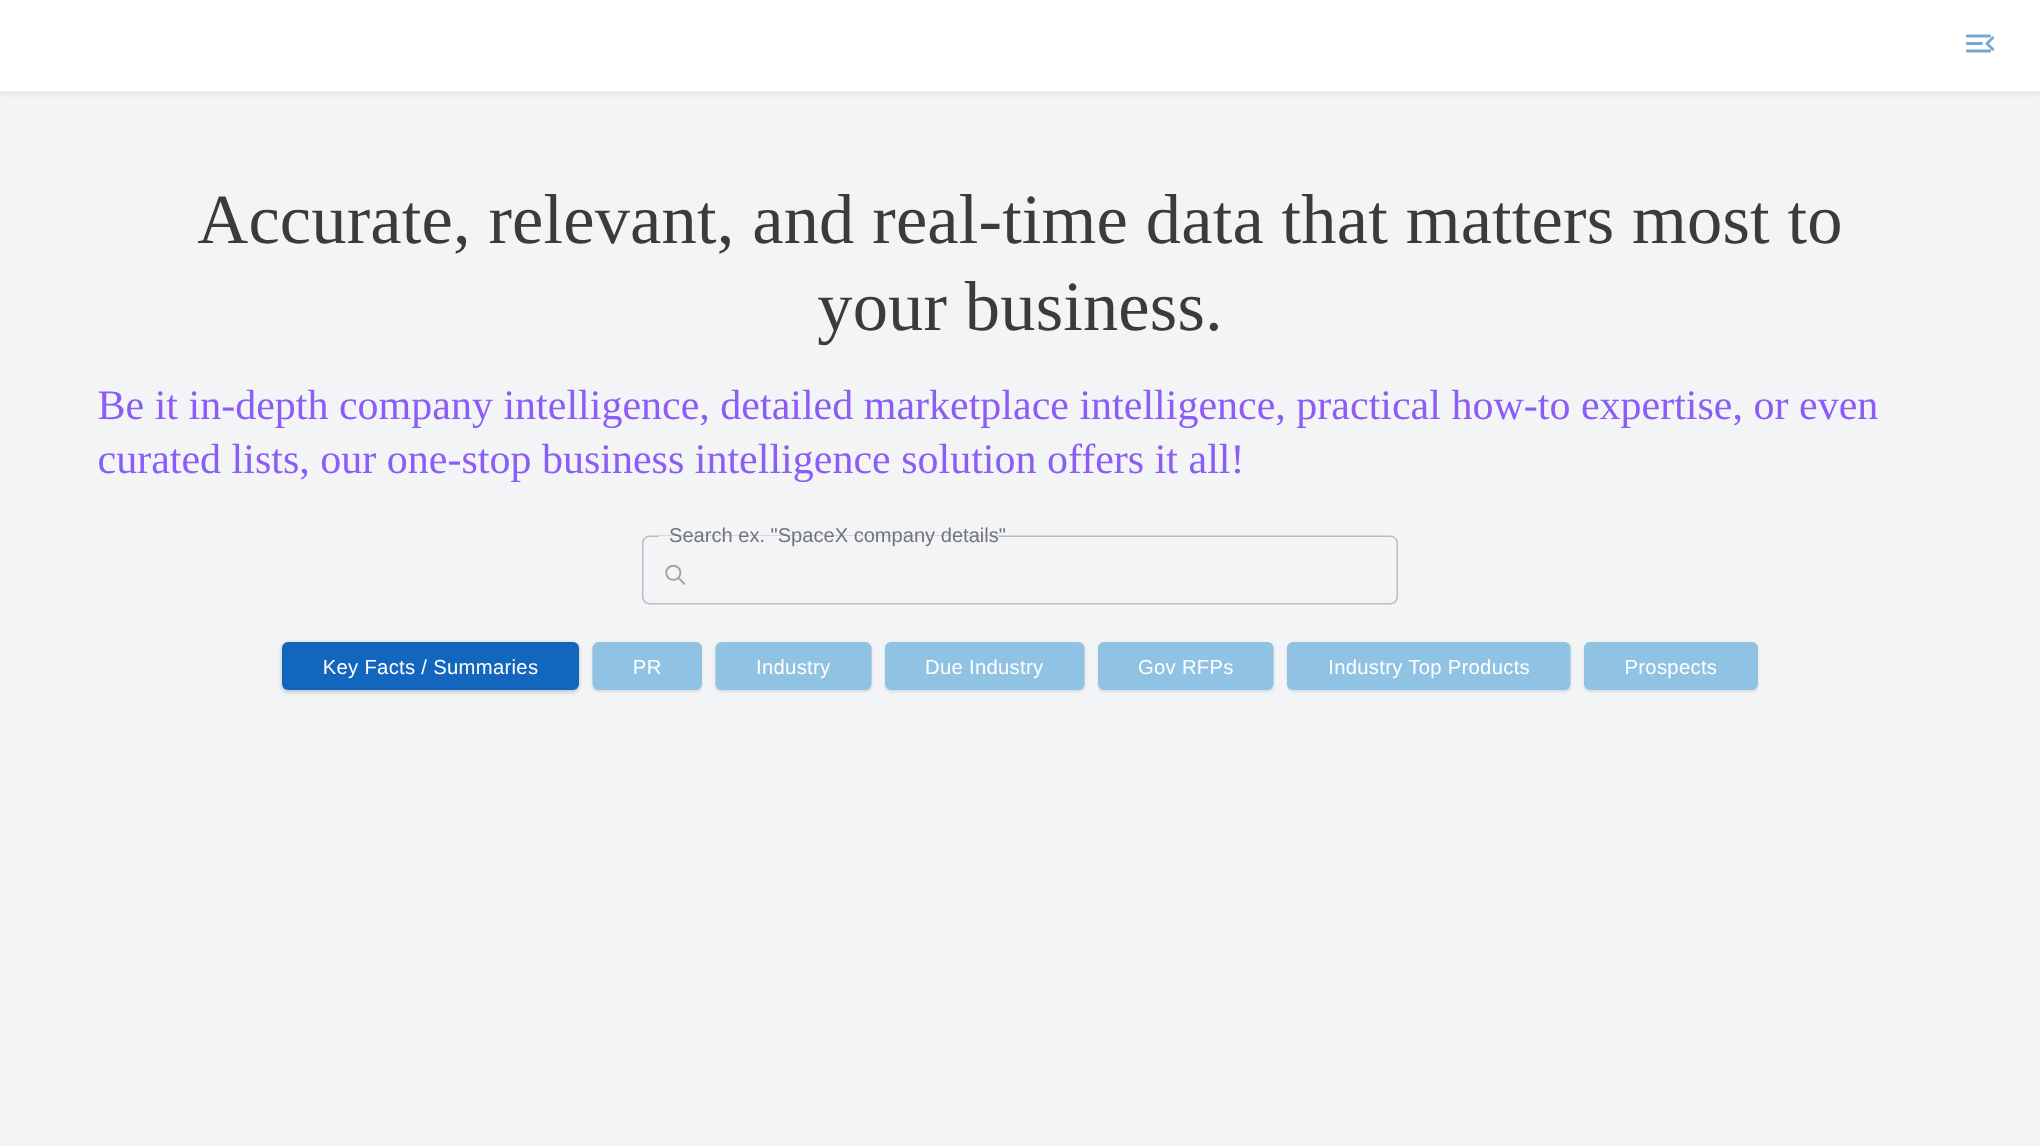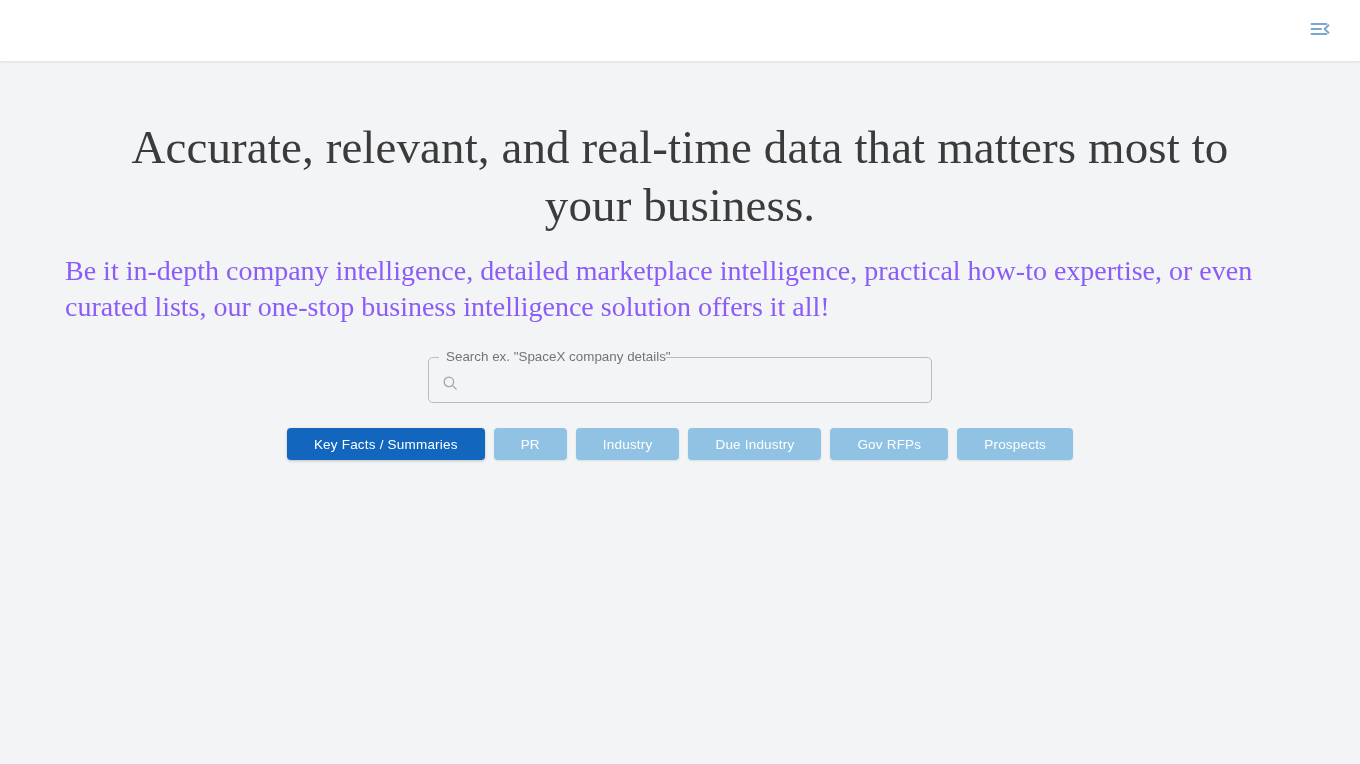--- a/index.html
+++ b/index.html
@@ -220,16 +220,17 @@
       <input id="search-input" type="text" placeholder="" style="">
     </div>
   </div>
 
   <nav id="category-chips">
       <button class="chip selected">Key Facts / Summaries</button>
       <button class="chip">PR</button>
       <button class="chip">Industry</button>
       <button class="chip">Due Industry</button>
       <button class="chip">Gov RFPs</button>
+      <button class="chip">Industry Top Products</button>
       <button class="chip">Prospects</button>
     </nav>
 
 </main>
 
 </body></html>

